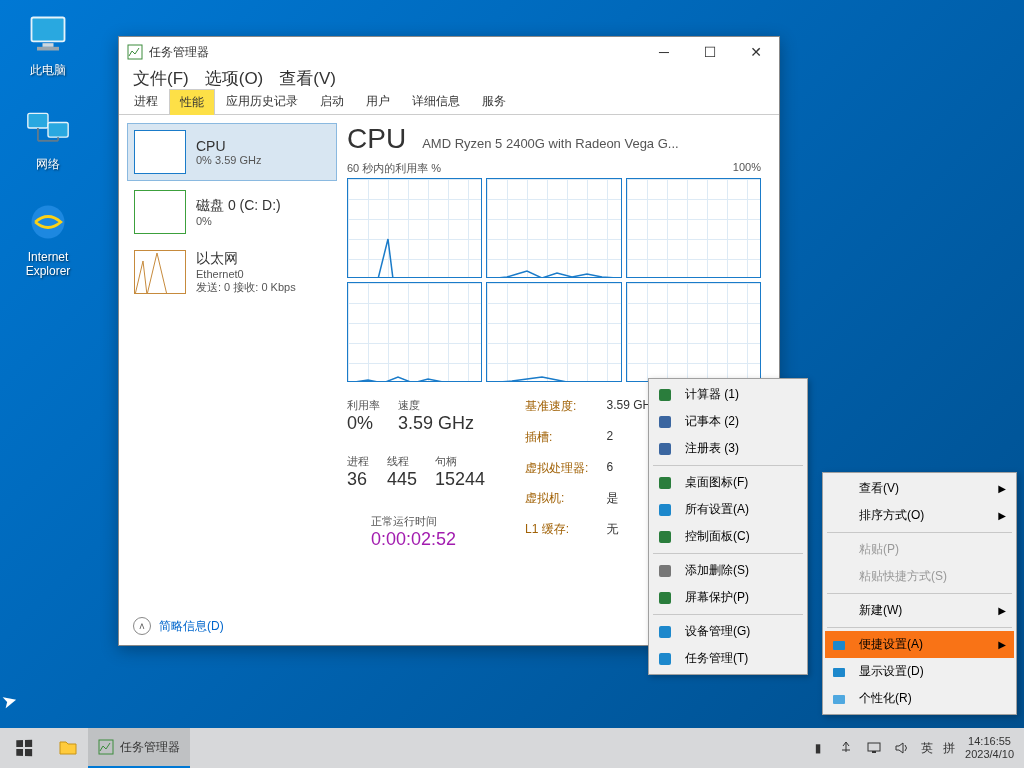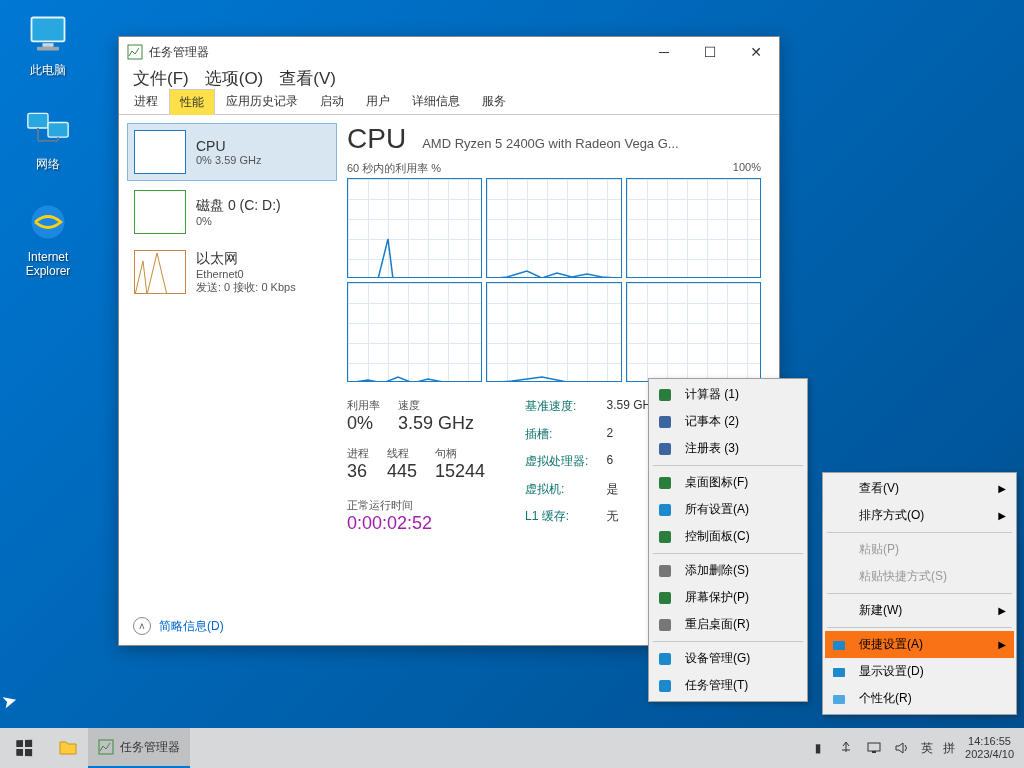--- a/index.html
+++ b/index.html
@@ -43,27 +43,27 @@
 .main-header { display: flex; align-items: baseline; gap: 16px; margin-bottom: 6px; }
 .main-header .big { font-size: 28px; font-weight: 300; color: #333; }
 .main-header .sub { font-size: 13px; color: #555; }
 .graph-label { display: flex; justify-content: space-between; font-size: 11px; color: #555; margin-bottom: 2px; }
 .graphs { display: grid; grid-template-columns: repeat(3, 1fr); grid-template-rows: repeat(2, 100px); gap: 4px; margin-bottom: 16px; }
 .graph { border: 1px solid #1a7bc9; background: white; position: relative; overflow: hidden; }
 .graph::before { content: ''; position: absolute; inset: 0; background-image: linear-gradient(#d5e5f3 1px, transparent 1px), linear-gradient(90deg, #d5e5f3 1px, transparent 1px); background-size: 20px 20px; opacity: 0.8; }
 .graph svg { position: absolute; inset: 0; width: 100%; height: 100%; }
 
 .stats { display: flex; gap: 40px; font-size: 12px; color: #555; }
-.stats .col { display: flex; flex-direction: column; gap: 2px; }
+.stats .col { display: flex; flex-direction: column; gap: 10px; }
 .stats .label { font-size: 11px; }
 .stats .val { font-size: 18px; color: #333; }
 .stats .pairs { display: grid; grid-template-columns: auto auto; gap: 2px 18px; font-size: 12px; }
-.stats .pairs .k { color: #0f766e; }
+.stats .pairs .k { color: #a16207; }
 .stats .pairs .v { color: #333; }
-.uptime { margin-top: 14px; font-size: 12px; }
+.uptime { margin-top: 14px; font-size: 12px; margin-left: 24px; }
 .uptime .label { color: #555; font-size: 11px; }
 .uptime .val { font-size: 18px; color: #a21caf; }
 
 .footer { padding: 10px 14px; border-top: 1px solid transparent; display: flex; align-items: center; gap: 8px; font-size: 12px; color: #0066cc; cursor: pointer; }
 .footer .circ { width: 18px; height: 18px; border: 1px solid #888; border-radius: 50%; display: flex; align-items: center; justify-content: center; font-size: 10px; color: #555; }
 
 
 .menu { position: absolute; background: #f0f0f0; border: 1px solid #a0a0a0; box-shadow: 2px 2px 6px rgba(0,0,0,0.25); padding: 2px; font-size: 12px; }
 .menu-item { padding: 5px 40px 5px 34px; display: flex; align-items: center; gap: 12px; position: relative; cursor: pointer; white-space: nowrap; color: #000; }
 .menu-item.highlighted { background: #f97316; }
@@ -387,28 +387,20 @@
       <span>添加删除(S)</span>
     </div>
     <div class="menu-item">
       <span class="icon">
         <svg width="16" height="16">
           <rect x="2" y="2" width="12" height="12" rx="2" fill="#2a7d3c"></rect>
         </svg>
       </span>
       <span>屏幕保护(P)</span>
     </div>
-    <div class="menu-item">
-      <span class="icon">
-        <svg width="16" height="16">
-          <rect x="2" y="2" width="12" height="12" rx="2" fill="#777"></rect>
-        </svg>
-      </span>
-      <span>重启桌面(R)</span>
-    </div>
     <div class="menu-sep"></div>
     <div class="menu-item">
       <span class="icon">
         <svg width="16" height="16">
           <rect x="2" y="2" width="12" height="12" rx="2" fill="#1d88cc"></rect>
         </svg>
       </span>
       <span>设备管理(G)</span>
     </div>
     <div class="menu-item">

